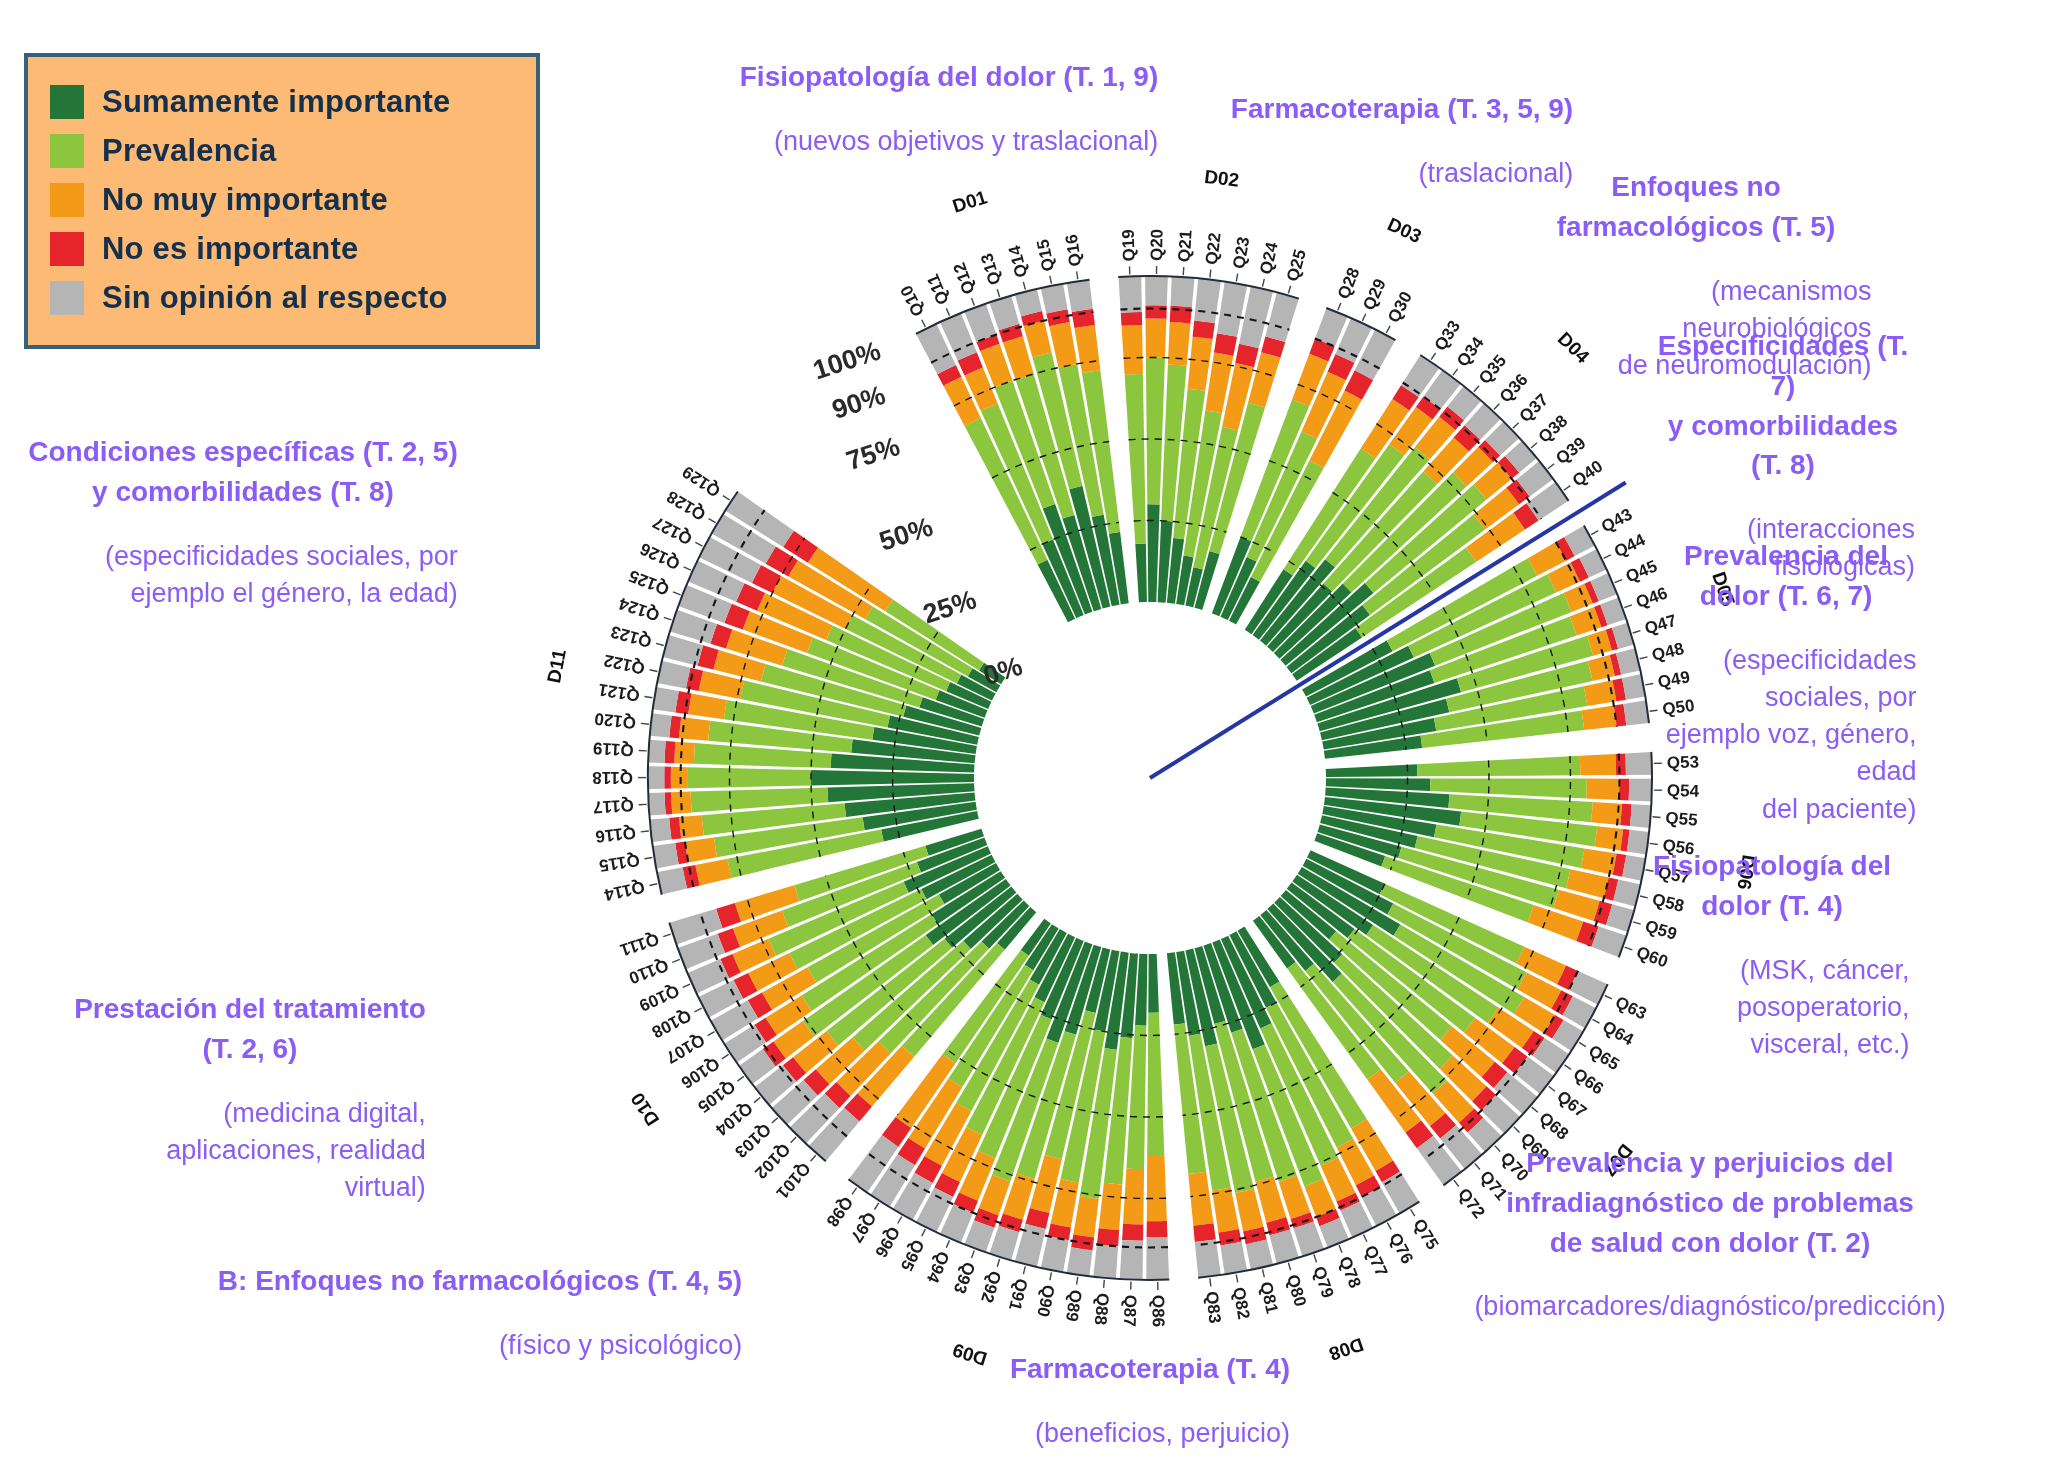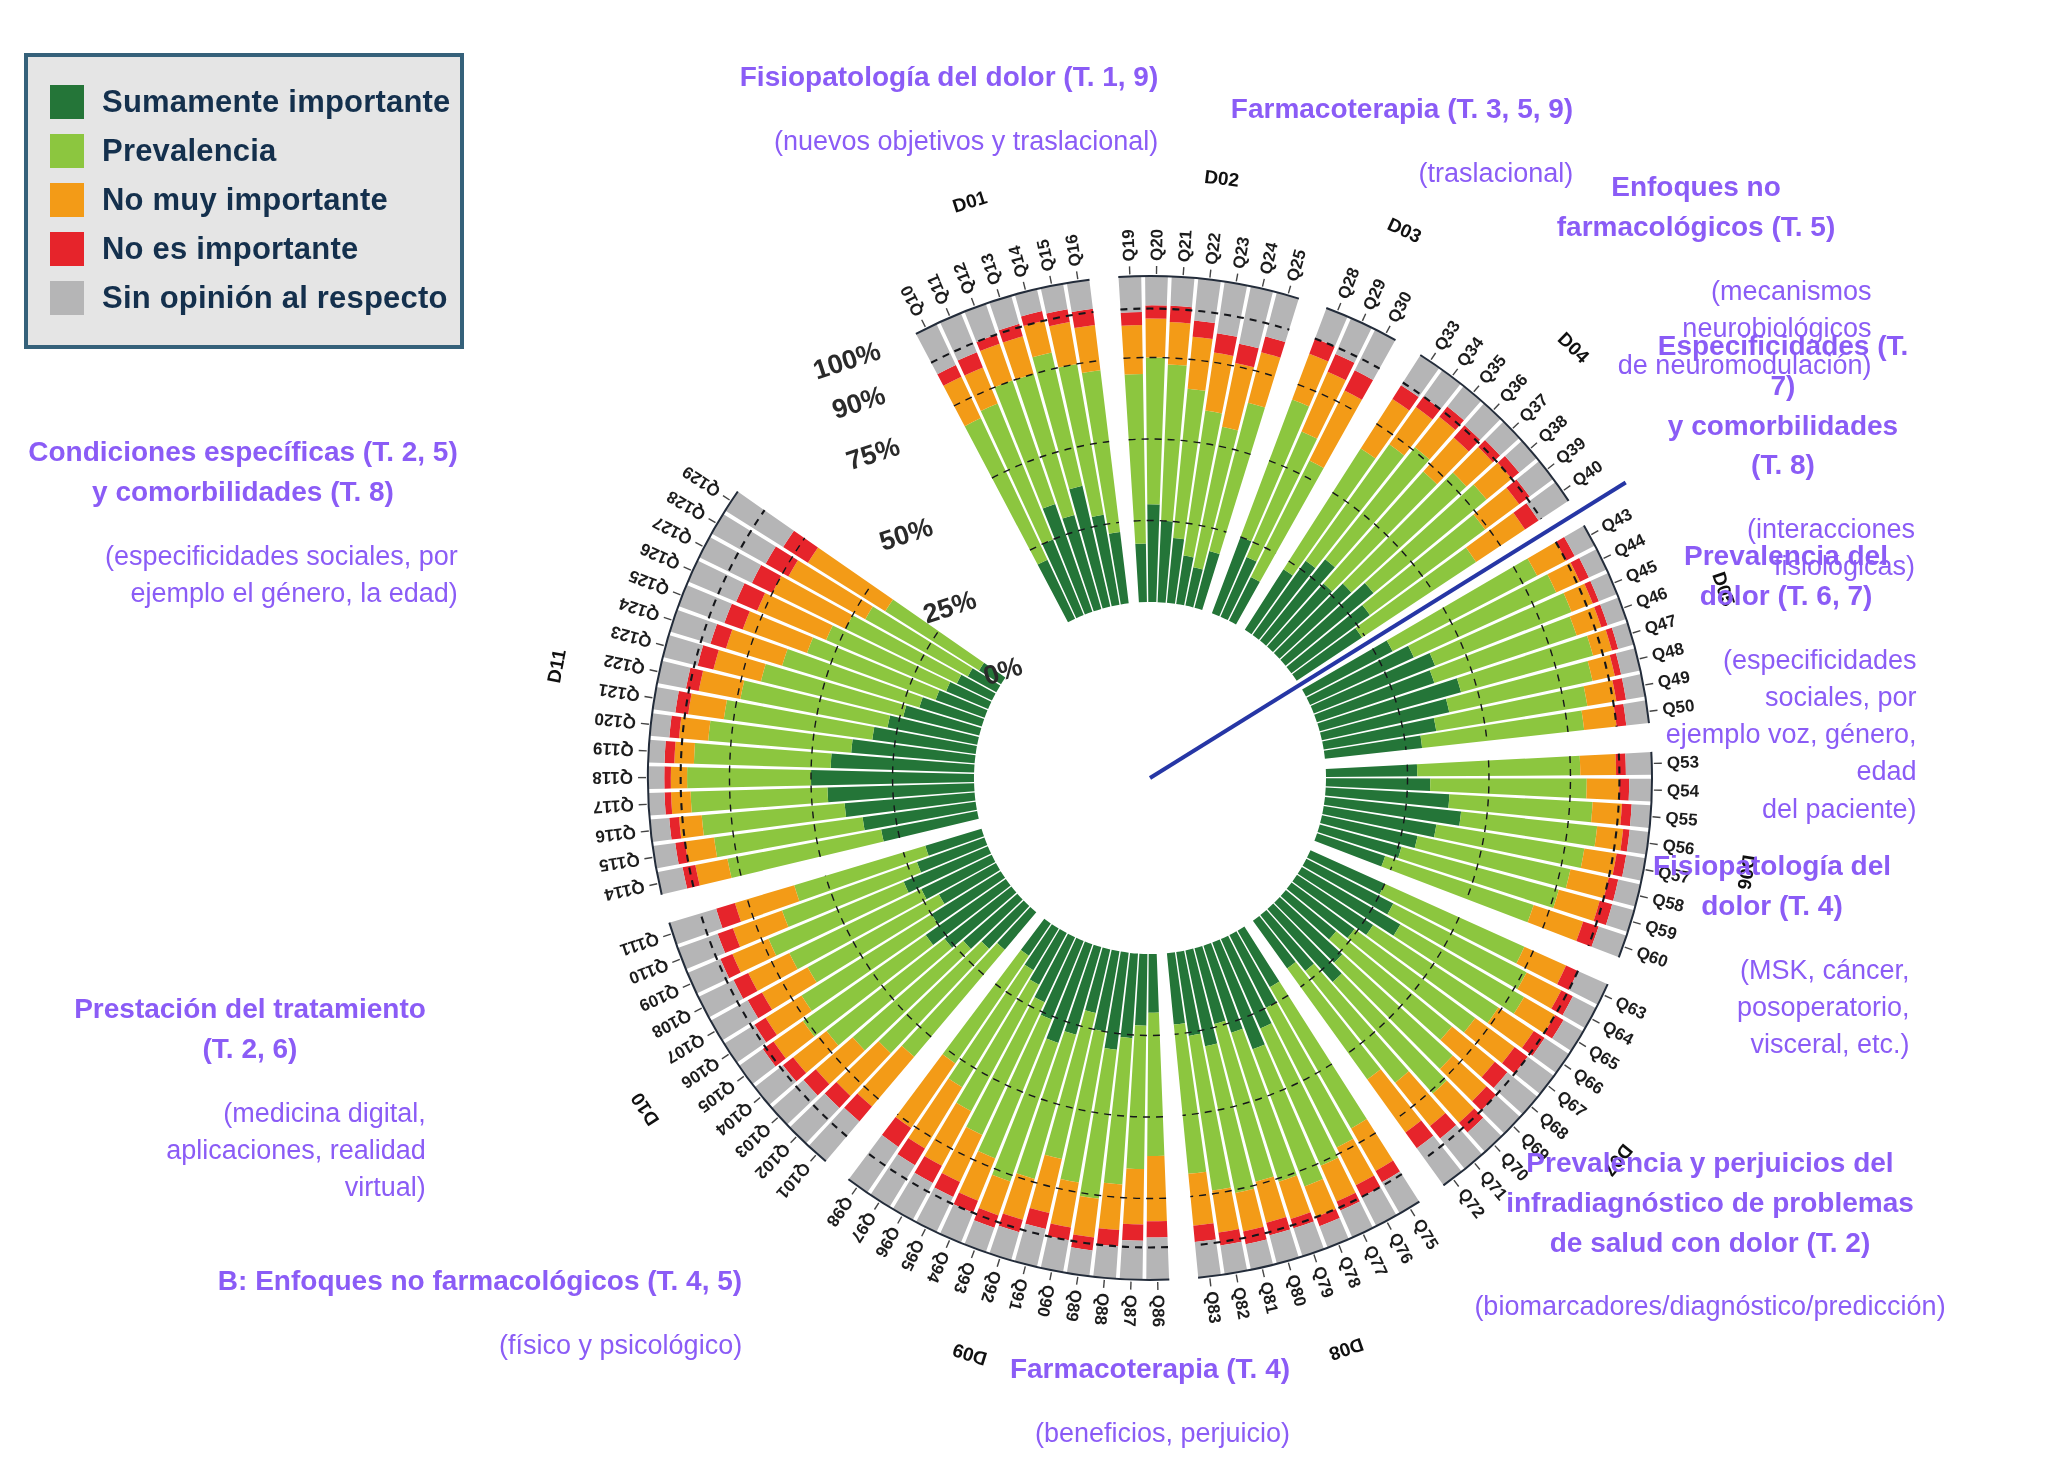--- a/index.html
+++ b/index.html
@@ -1,18 +1,18 @@
 <!DOCTYPE html>
 <html><head>
 <meta charset="utf-8">
 <style>
   html,body{margin:0;padding:0;background:#ffffff;}
   #canvas{position:relative;width:2047px;height:1463px;background:#ffffff;font-family:"Liberation Sans",sans-serif;overflow:hidden;}
   #chart-svg{position:absolute;left:0;top:0;}
-  .legend{position:absolute;left:24px;top:53px;width:440px;box-sizing:border-box;border:4px solid #35617a;background:#e5e5e5;padding:14px 22px 16px 22px;}
+  .legend{position:absolute;left:24px;top:53px;width:516px;box-sizing:border-box;border:4px solid #35617a;background:#fdba74;padding:14px 22px 16px 22px;}
   .legend-row{display:flex;align-items:center;gap:18px;margin:13px 0;}
   .swatch{width:34px;height:34px;flex:0 0 34px;}
   .legend-label{font-size:31px;font-weight:bold;color:#14304d;letter-spacing:0.2px;white-space:nowrap;}
   .ann{position:absolute;transform:translate(-50%,-50%);text-align:center;color:#8b5cf6;white-space:pre-line;}
   .ann-title{font-weight:bold;font-size:28px;line-height:1.42;}
   .ann-sub{font-weight:normal;font-size:27px;line-height:1.38;margin-top:8px;text-align:right;}
   svg text.qlabel{font-size:17px;font-weight:600;fill:#1c1c1c;}
   svg text.dlabel{font-size:19px;font-weight:bold;fill:#101010;}
   svg text.plabel{font-size:27px;font-weight:600;fill:#2a2a2a;}
 </style>

